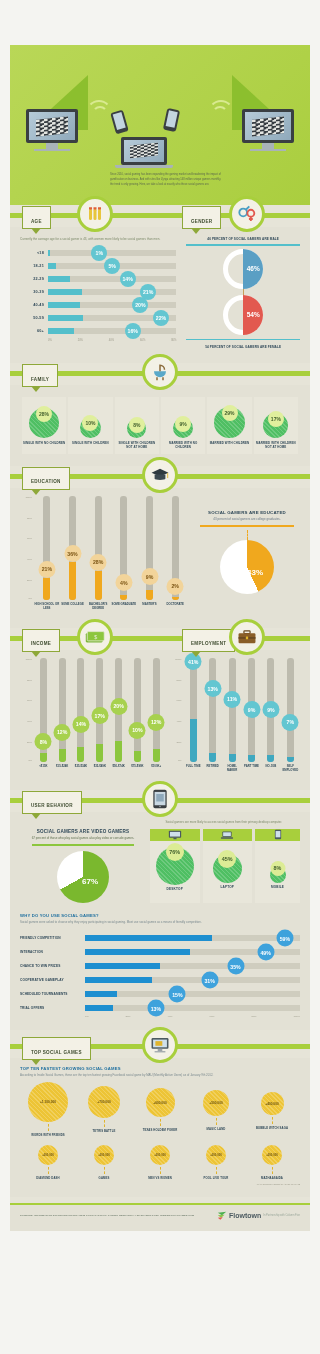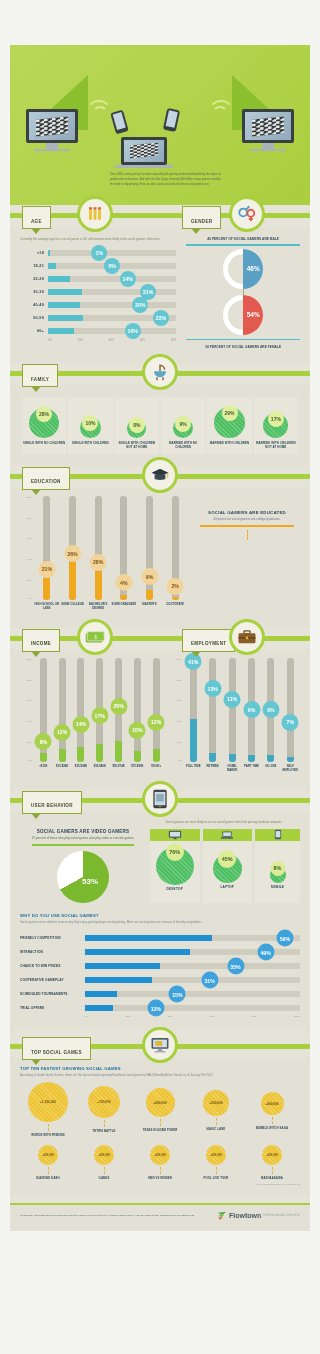--- a/index.html
+++ b/index.html
@@ -483,20 +483,24 @@
             <div class="cc-lab">DOCTORATE</div>
           </div>
         </div>
       </div>
 
       <div class="edu-right">
         <div class="er-title">SOCIAL GAMERS ARE EDUCATED</div>
         <div class="er-sub">43 percent of social gamers are college graduates.</div>
         <div class="er-rule"></div>
         <div class="er-dash"></div>
+        <div class="pie" style="background:conic-gradient(#f0a81e 0deg 155deg, #ffffff 155deg 360deg);">
+          <div class="pwhite" style="border-color:transparent;"></div>
+          <div class="plabel" style="left:27px;top:28px;">43%</div>
+        </div>
       </div>
     </div>
   </div>
 
   <div class="bar">
     <div class="bar-line"></div>
     <div class="bar-tag" style="left:12px;">
       <span>INCOME</span>
     </div>
     <div class="bar-tag" style="left:172px;">
@@ -654,21 +658,21 @@
     </div>
   </div>
   <div class="pane">
     <div class="ub-note" style="margin-left:52%;">Social gamers are more likely to access social games from their primary desktop computer.</div>
     <div class="ub-wrap">
       <div class="ub-left">
         <div class="ub-title">SOCIAL GAMERS ARE VIDEO GAMERS</div>
         <div class="ub-sub">67 percent of those who play social games also play video or console games.</div>
         <div class="ub-rule"></div>
         <div class="pie" style="background:conic-gradient(#7ab82e 0deg 241deg, #ffffff 241deg 360deg);width:52px;height:52px;">
-          <div class="plabel" style="left:25px;top:26px;">53%</div>
+          <div class="plabel" style="left:25px;top:26px;">67%</div>
         </div>
       </div>
       <div class="ub-right">
         <div class="dev">
           <div class="dev-head">
             <svg width="14" height="10" viewBox="0 0 18 13">
               <rect x="1" y="1" width="16" height="9" rx="1" fill="#4c5a60"></rect>
               <rect x="2.5" y="2.5" width="13" height="6" fill="#cfe0ea"></rect>
               <rect x="7" y="10" width="4" height="2" fill="#4c5a60"></rect>
             </svg>

